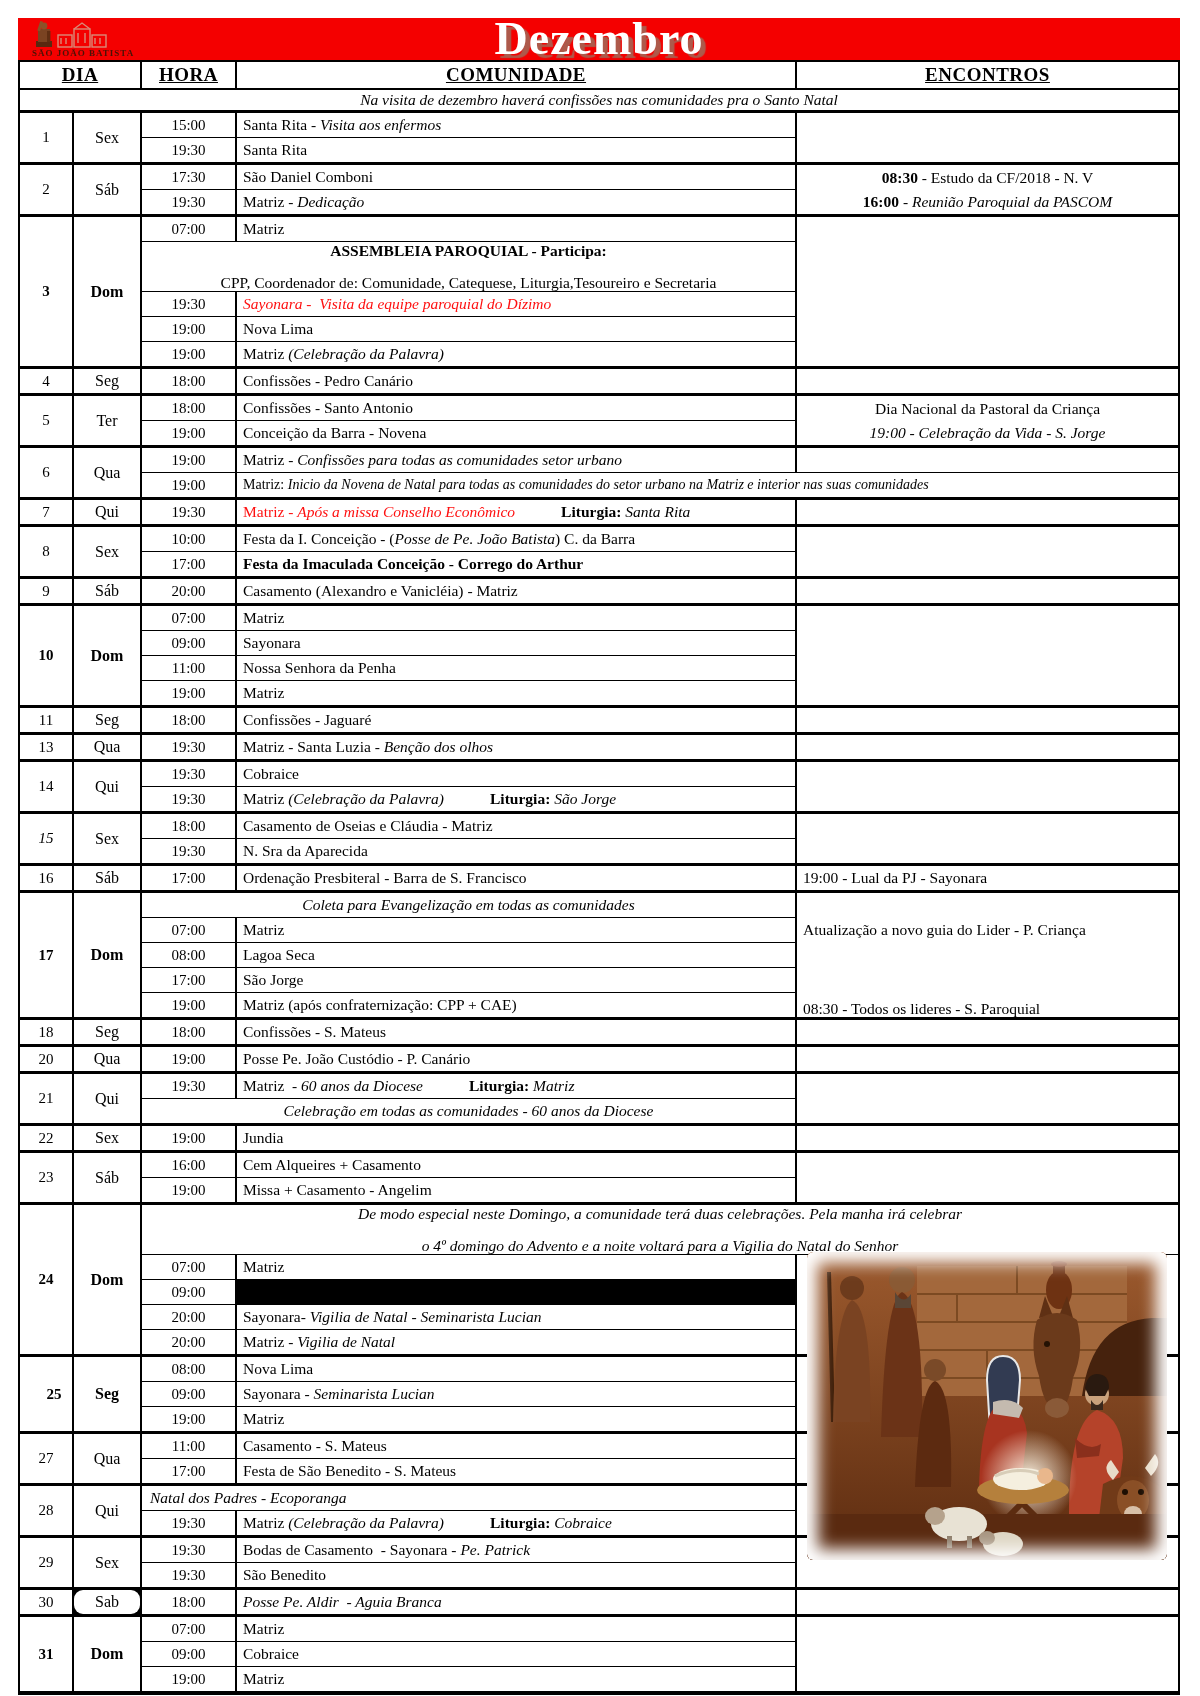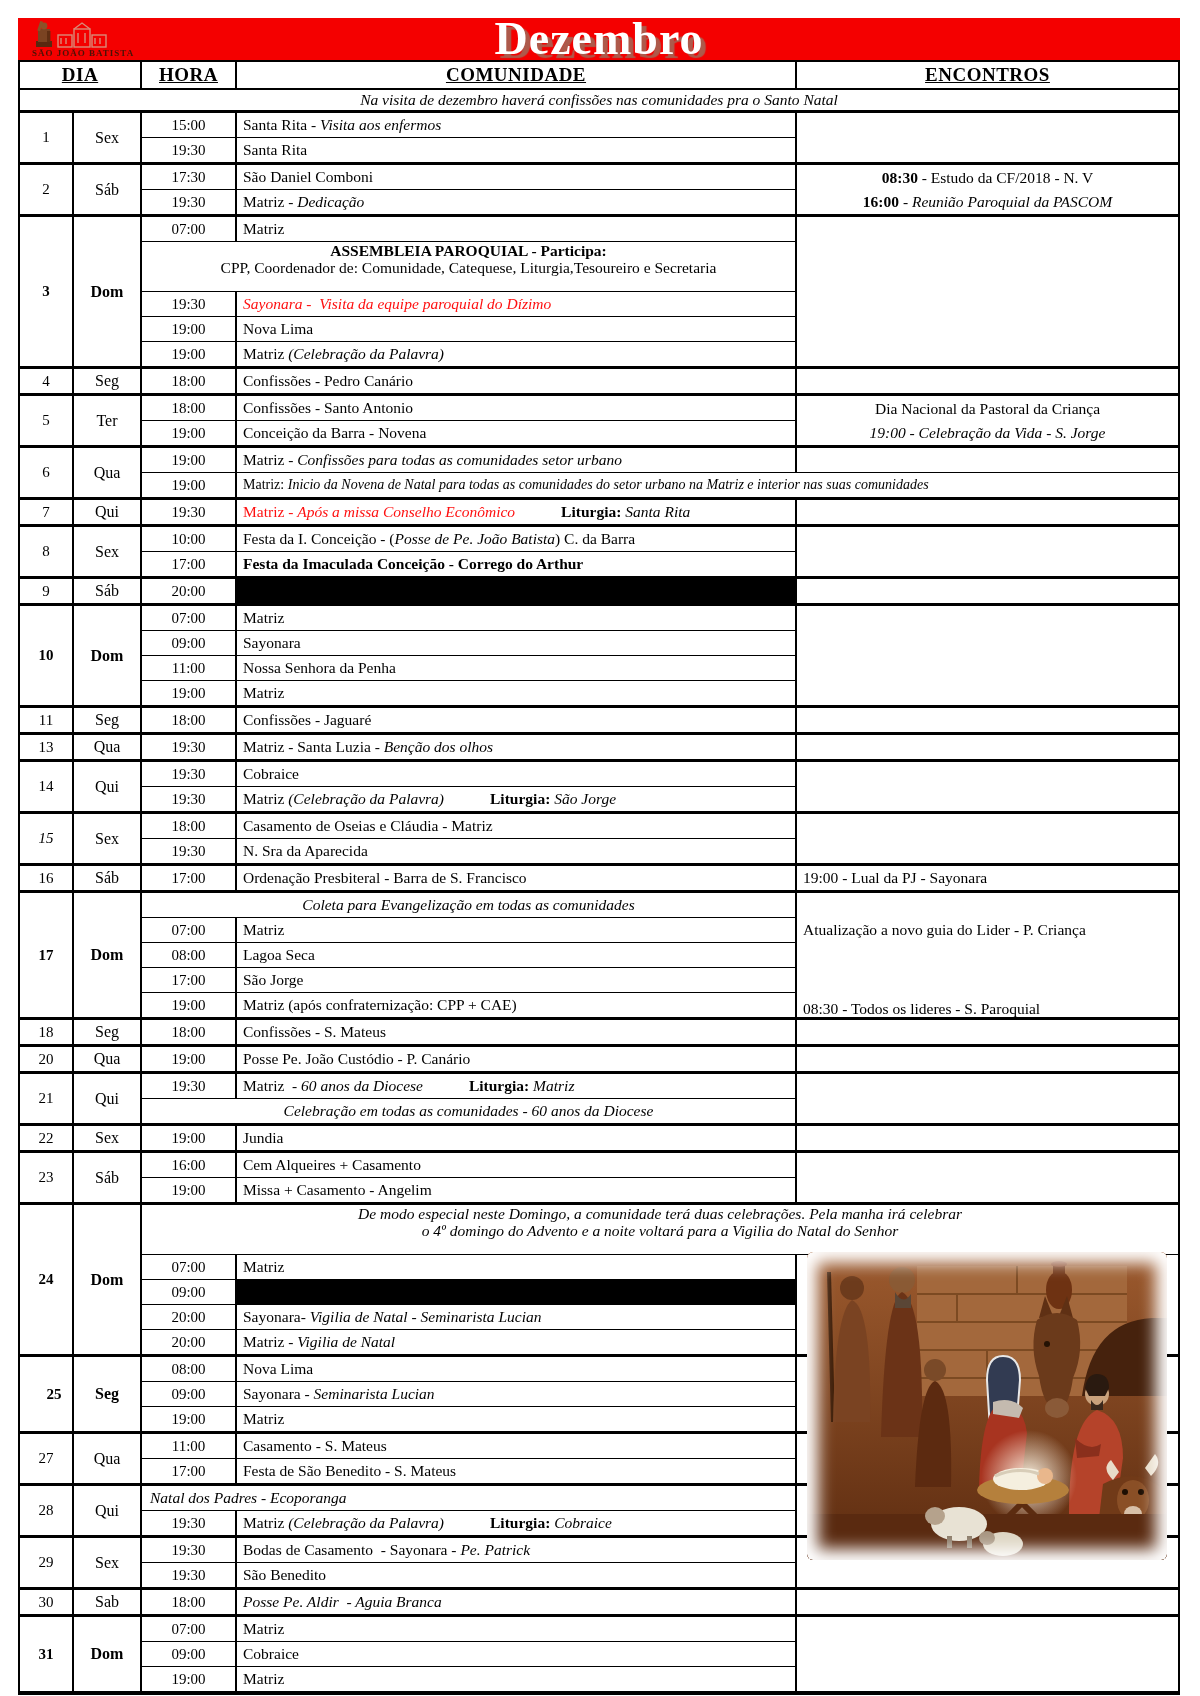--- a/index.html
+++ b/index.html
@@ -30,21 +30,21 @@
   .cell{background:#fff;display:flex;align-items:center;overflow:hidden;font-size:15.5px;line-height:1.1;}
   .cell span{white-space:pre;}
   .daynum,.wd{justify-content:center;font-size:15px;}
   .wd{font-size:16px;}
   .gbold .daynum,.gbold .wd{font-weight:bold;}
   .tcell{justify-content:center;font-size:15px;}
   .ev{padding-left:6px;}
   .ctr{justify-content:center;padding-left:0;}
   .lft{padding-left:8px;}
   .small{font-size:14px;}
-  .mline{flex-direction:column;justify-content:flex-start;align-items:center;padding:0;}
+  .mline{flex-direction:column;justify-content:space-between;align-items:center;padding:0;}
   .line{white-space:nowrap;}
 
   .enc{flex-direction:column;justify-content:space-around;align-items:center;font-size:15.5px;}
   .enc.left{align-items:flex-start;padding-left:6px;}
   .enc.top{justify-content:space-between;padding-top:28px;row-gap:3px;}
 
   .st-i{font-style:italic;}
   .st-b{font-weight:bold;}
   .st-r{color:#fe1010;}
   .st-ri{color:#fe1010;font-style:italic;}
@@ -217,20 +217,23 @@
             <div class="cell tcell" style="grid-area: 2 / 3 / 3 / 4;">17:00</div>
             <div class="cell ev" style="grid-area: 2 / 4 / 3 / 5;">
               <span class="st-b">Festa da Imaculada Conceição - Corrego do Arthur</span>
             </div>
             <div class="cell enc" style="grid-area: 1 / 5 / 3 / 6;"></div>
           </div>
           <div class="grp" style="grid-template-rows: repeat(1, 24px);">
             <div class="cell daynum" style="grid-area: 1 / 1 / 2 / 2;">9</div>
             <div class="cell wd" style="grid-area: 1 / 2 / 2 / 3;">Sáb</div>
             <div class="cell tcell" style="grid-area: 1 / 3 / 2 / 4;">20:00</div>
+            <div class="cell ev" style="grid-area: 1 / 4 / 2 / 5;">
+              <span>Casamento (Alexandro e Vanicléia) - Matriz</span>
+            </div>
             <div class="cell enc" style="grid-area: 1 / 5 / 2 / 6;"></div>
           </div>
           <div class="grp gbold" style="grid-template-rows: repeat(4, 24px);">
             <div class="cell daynum" style="grid-area: 1 / 1 / 5 / 2;">10</div>
             <div class="cell wd" style="grid-area: 1 / 2 / 5 / 3;">Dom</div>
             <div class="cell tcell" style="grid-area: 1 / 3 / 2 / 4;">07:00</div>
             <div class="cell ev" style="grid-area: 1 / 4 / 2 / 5;">
               <span>Matriz</span>
             </div>
             <div class="cell tcell" style="grid-area: 2 / 3 / 3 / 4;">09:00</div>
@@ -470,21 +473,21 @@
               <span class="st-i">Pe. Patrick</span>
             </div>
             <div class="cell tcell" style="grid-area: 2 / 3 / 3 / 4;">19:30</div>
             <div class="cell ev" style="grid-area: 2 / 4 / 3 / 5;">
               <span>São Benedito</span>
             </div>
             <div class="cell enc" style="grid-area: 1 / 5 / 3 / 6;"></div>
           </div>
           <div class="grp" style="grid-template-rows: repeat(1, 24px);">
             <div class="cell daynum" style="grid-area: 1 / 1 / 2 / 2;">30</div>
-            <div class="cell wd" style="grid-area: 1 / 2 / 2 / 3;">Sab</div>
+            <div class="cell wd" style="grid-area: 1 / 2 / 2 / 3; border-radius: 9px;">Sab</div>
             <div class="cell tcell" style="grid-area: 1 / 3 / 2 / 4;">18:00</div>
             <div class="cell ev" style="grid-area: 1 / 4 / 2 / 5;">
               <span class="st-i">Posse Pe. Aldir  - Aguia Branca</span>
             </div>
             <div class="cell enc" style="grid-area: 1 / 5 / 2 / 6;"></div>
           </div>
           <div class="grp gbold" style="grid-template-rows: repeat(3, 24px);">
             <div class="cell daynum" style="grid-area: 1 / 1 / 4 / 2;">31</div>
             <div class="cell wd" style="grid-area: 1 / 2 / 4 / 3;">Dom</div>
             <div class="cell tcell" style="grid-area: 1 / 3 / 2 / 4;">07:00</div>

